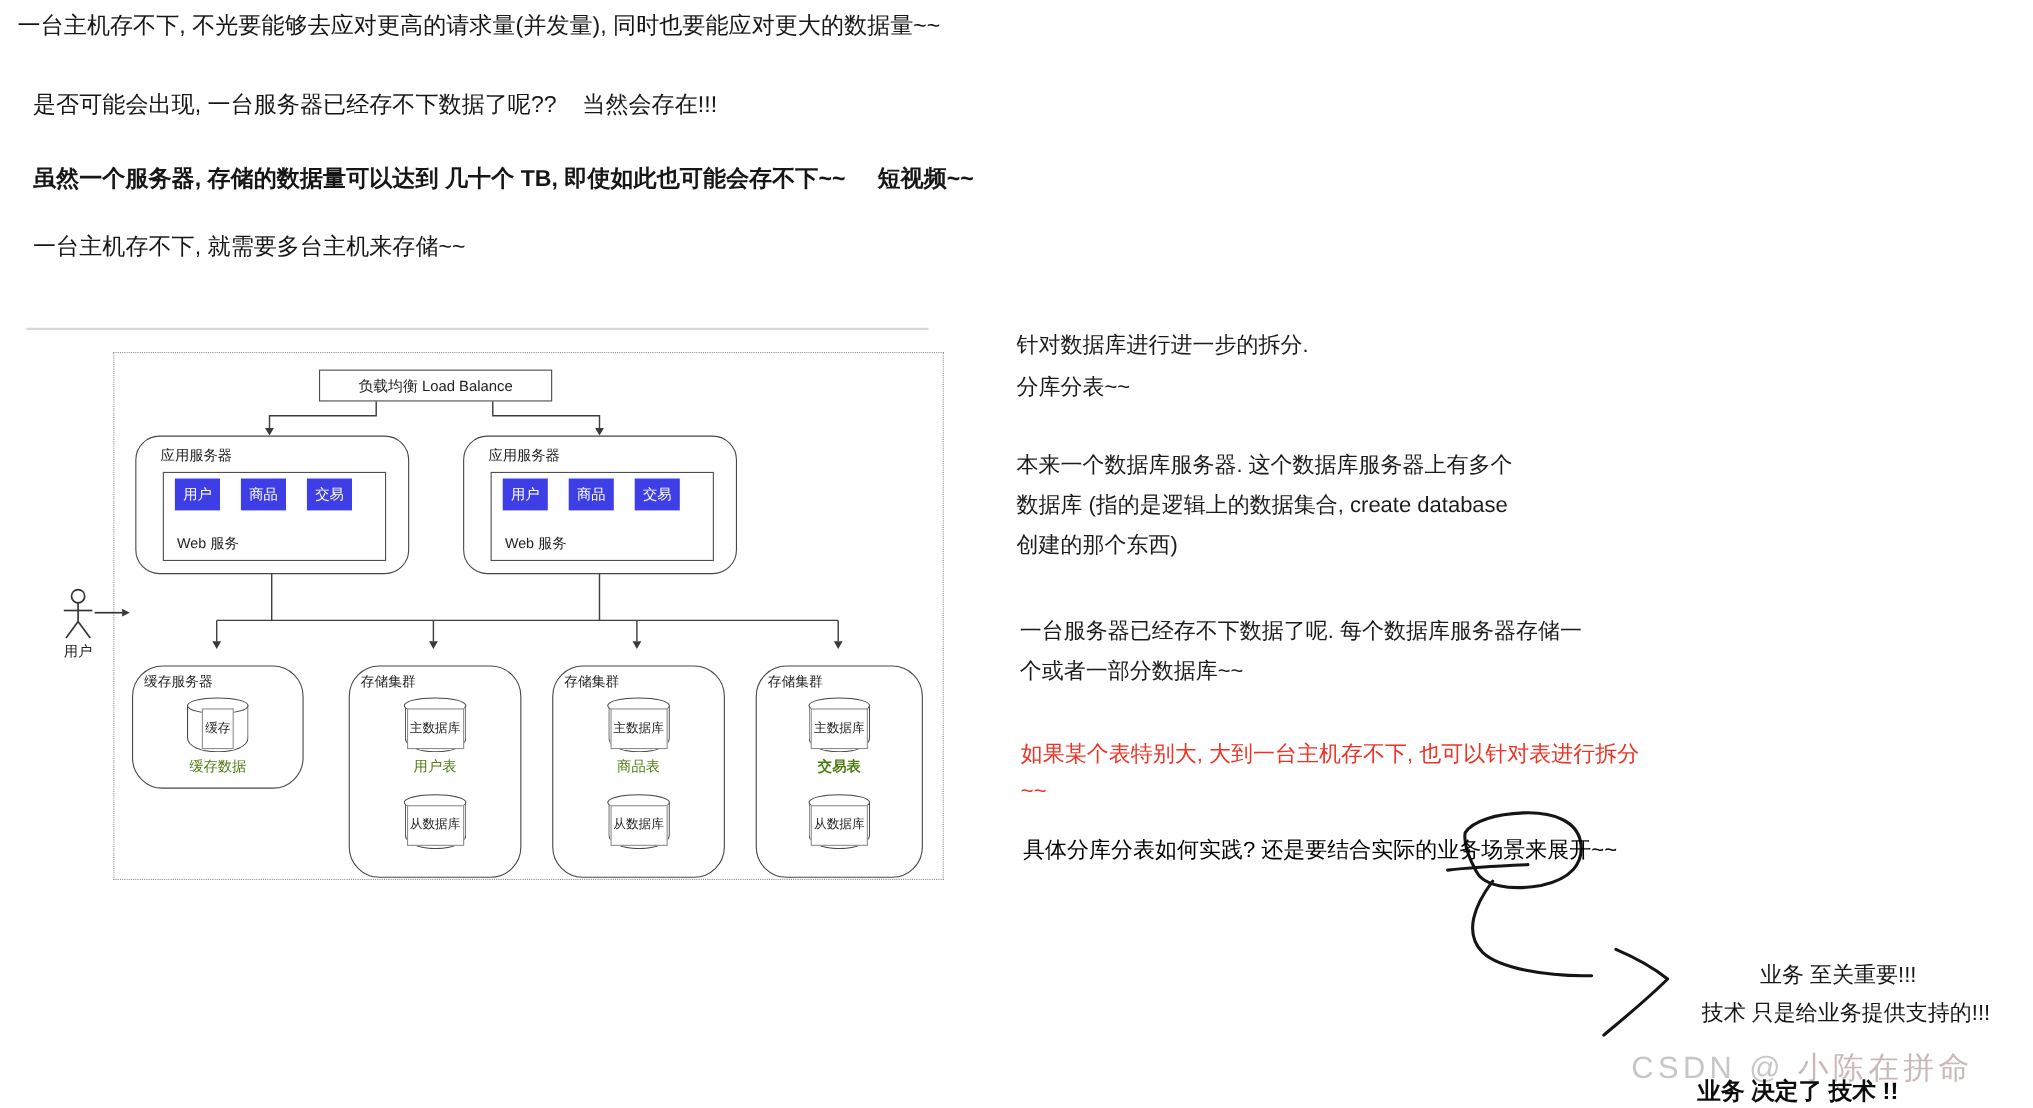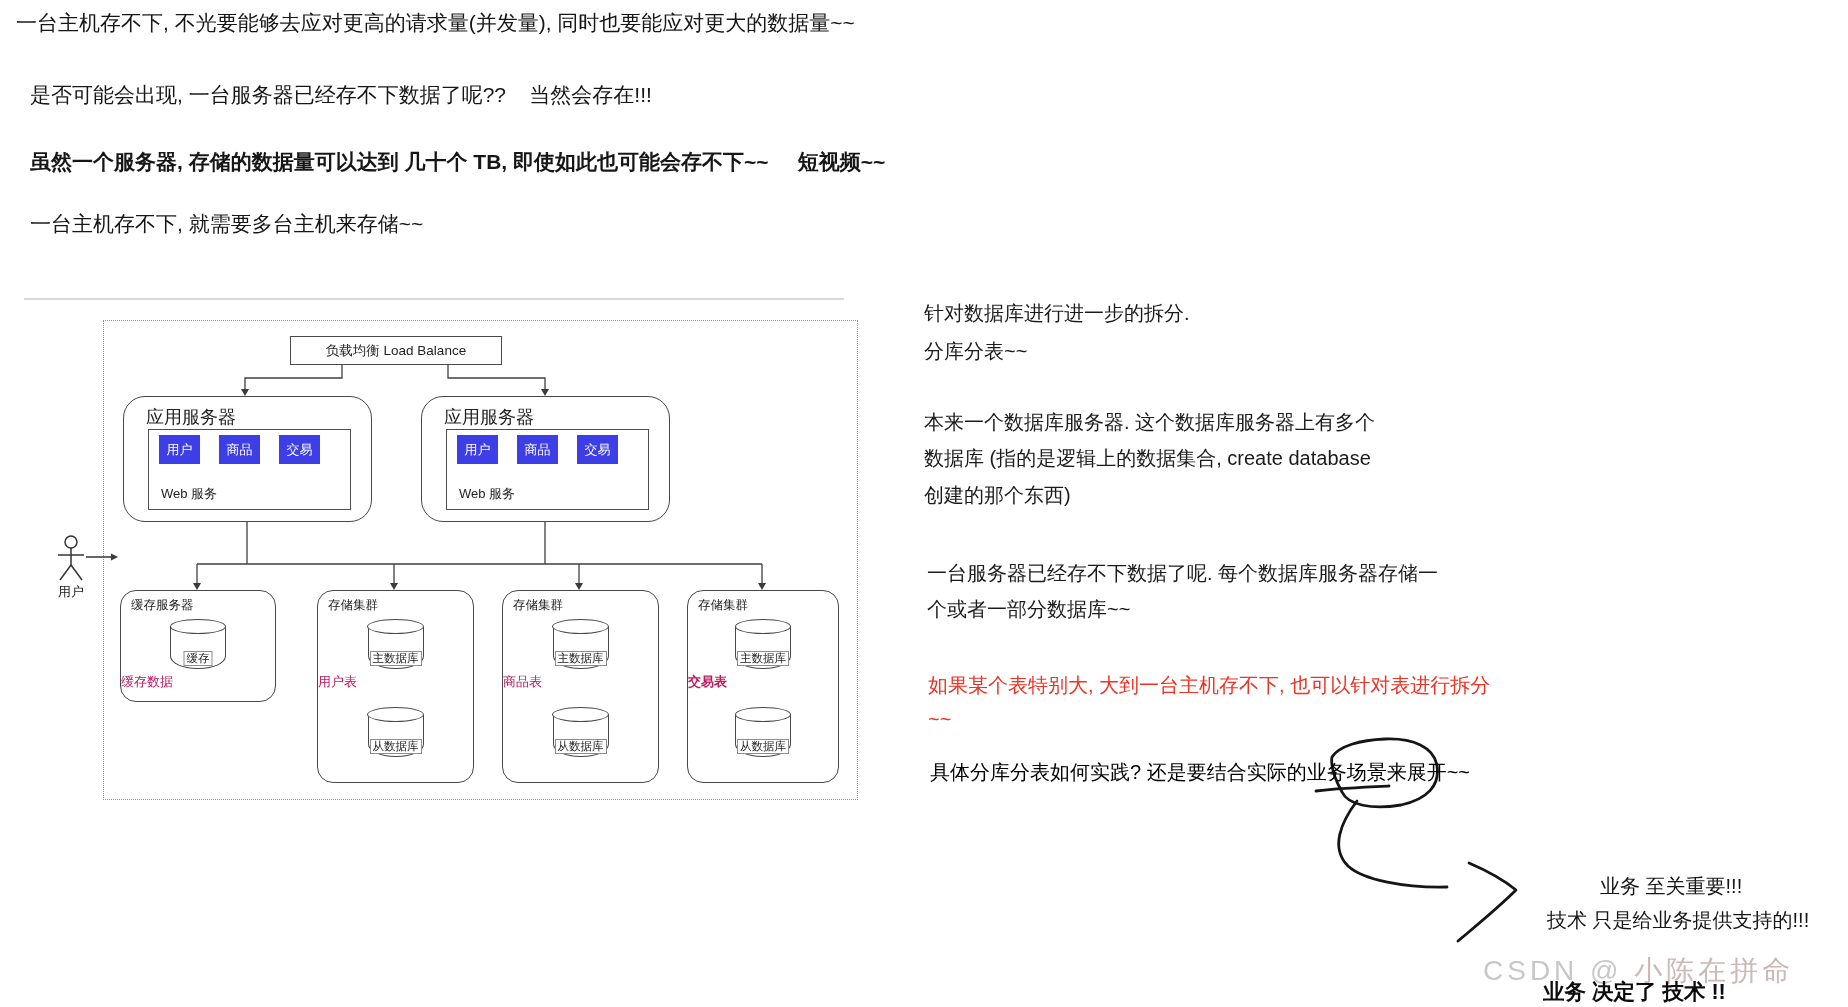--- a/index.html
+++ b/index.html
@@ -14,39 +14,39 @@
   .red-text { color:#ee3224; }
   .green-text { color:#000000; }
 
   .divider { height:1.5px; background:#d8d8d8; }
   .canvas-dotted { border:1.6px dotted #919191; background:transparent; }
 
   .lb-box { border:1.3px solid #4a4a4a; background:#fff; display:flex;
             align-items:center; justify-content:center; font-size:13.5px; color:#222; }
 
   .round-box { border:1.4px solid #474747; border-radius:22px; background:#fff; }
-  .round-box.small { border-radius:16px; }
+  .round-box.small { border-radius:28px;margin-top:15px; }
   .box-title { position:absolute; top:6px; left:10px; font-size:12.5px; color:#222; white-space:nowrap; }
-  .app-title { position:absolute; top:8px; left:22px; font-size:18px; color:#222; }
+  .app-title { position:absolute; top:8px; left:22px; font-size:13px; color:#222; }
 
   .inner-rect { position:absolute; top:32px; left:24px; width:201px; height:79px;
                 border:1.3px solid #4f4f4f; background:#fff; }
   .chips { position:absolute; top:5px; left:10px; display:flex; gap:19px; }
   .chip { width:41px; height:29px; background:#3e3ee6; color:#fff; font-size:13px;
           display:flex; align-items:center; justify-content:center; }
   .web-label { position:absolute; bottom:6px; left:12px; font-size:13px; color:#222; }
 
   .cyl { position:absolute; width:54px; height:41px; border:1.4px solid #474747; border-top:none;
          border-radius:0 0 27px 27px / 0 0 13px 13px; background:#fff; left:50%; margin-left:-28px; }
   .cyl::before { content:""; position:absolute; left:-1.4px; right:-1.4px; top:-8px; height:15px;
                  border:1.4px solid #474747; border-radius:50%; background:#fff; box-sizing:border-box; }
   .cyl-label { position:absolute; left:50%; transform:translateX(-50%); bottom:2px; z-index:2;
-               font-size:11.5px; background:#fff; border:1px solid #8d8d8d; padding:0 2px;
+               font-size:11.5px; background:#fff; border:1px solid #8d8d8d; padding:11px 2px;
                white-space:nowrap; line-height:1.15; color:#222; }
-  .center-label { position:absolute; width:100%; text-align:left; font-size:13px; color:#be185d; }
+  .center-label { position:absolute; width:100%; text-align:center; font-size:13px; color:#4d7c0f; }
   .actor-label { font-size:13px; color:#222; }
 
   .callout-line { font-size:20px; color:#161616; white-space:pre; }
   .callout-bold { font-size:21.5px; font-weight:700; color:#0c0c0c; white-space:pre; }
   .wm { font-size:28px; letter-spacing:4px; white-space:pre; }
   .wm-prefix { color:#c7c7c7; }
   .wm-name { color:#ccb8b8; }
 
   svg { position:absolute; top:0; left:0; }
 </style>

